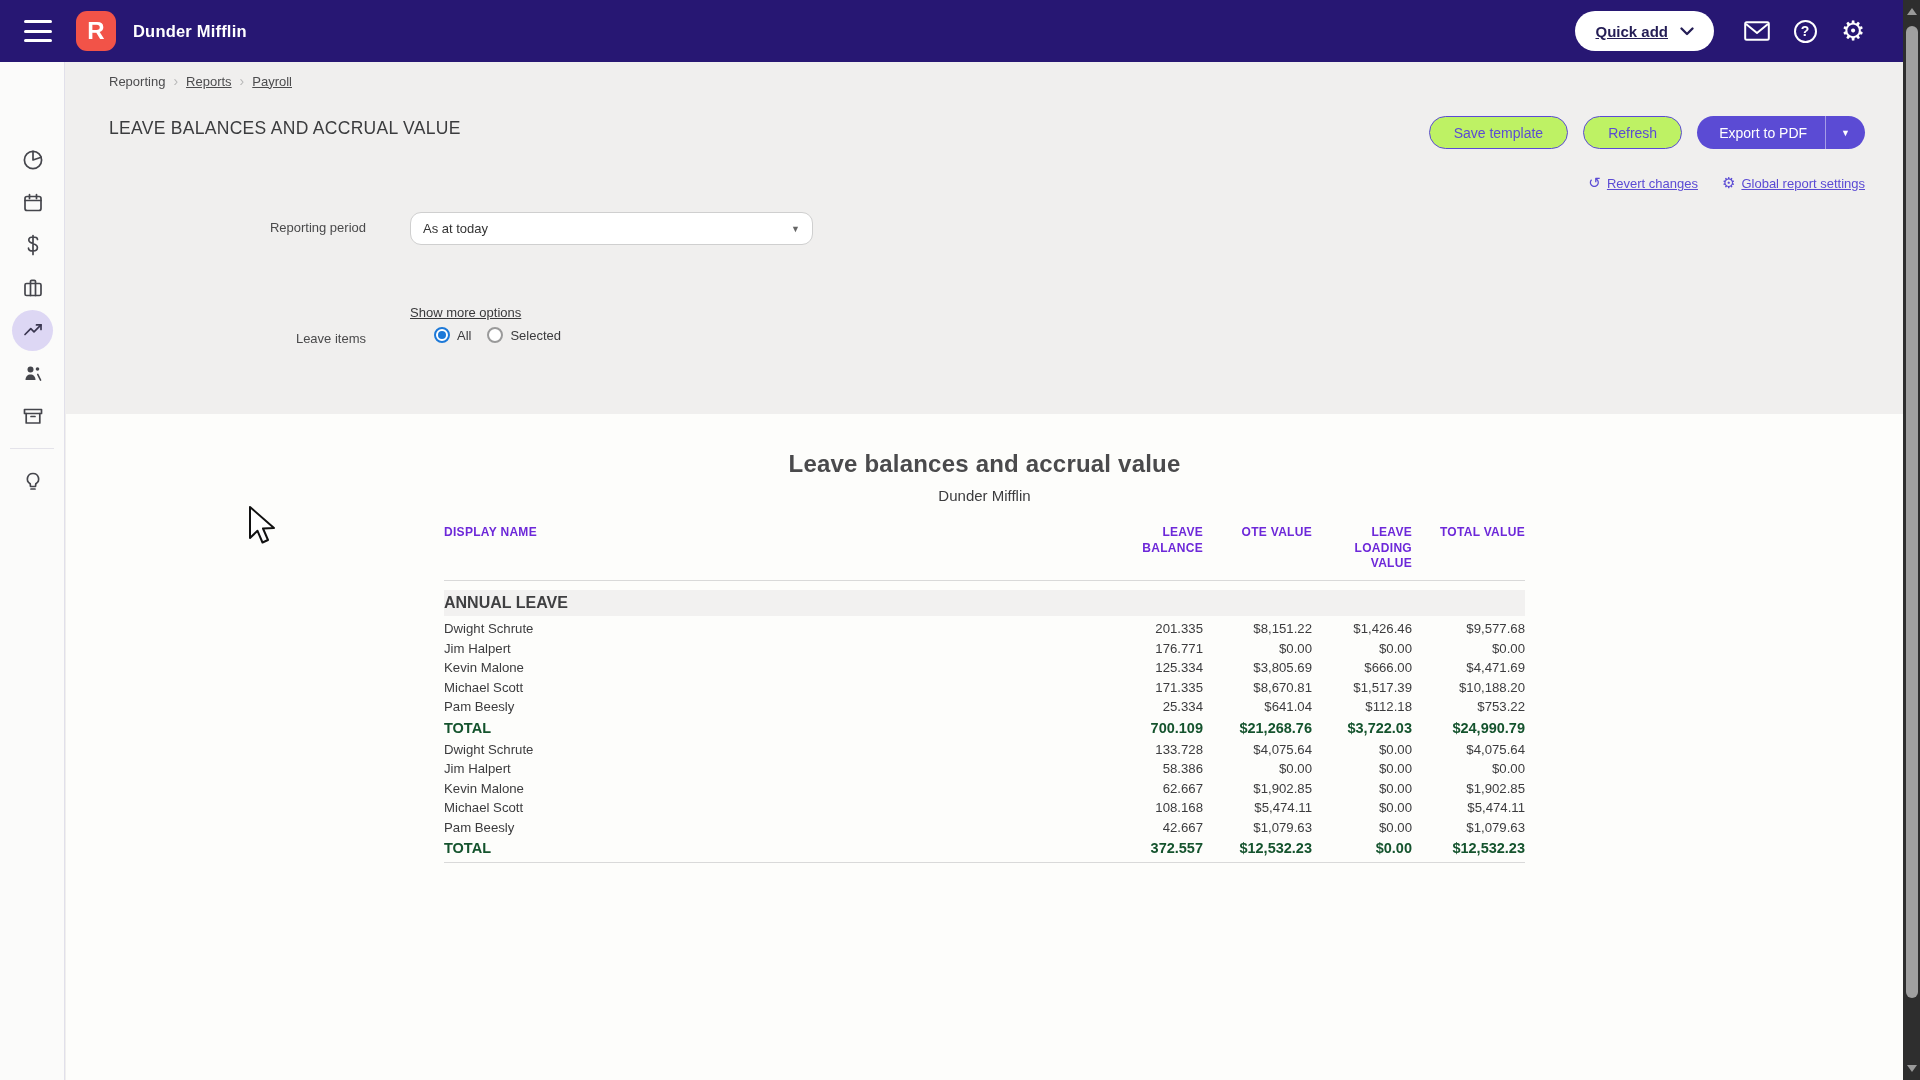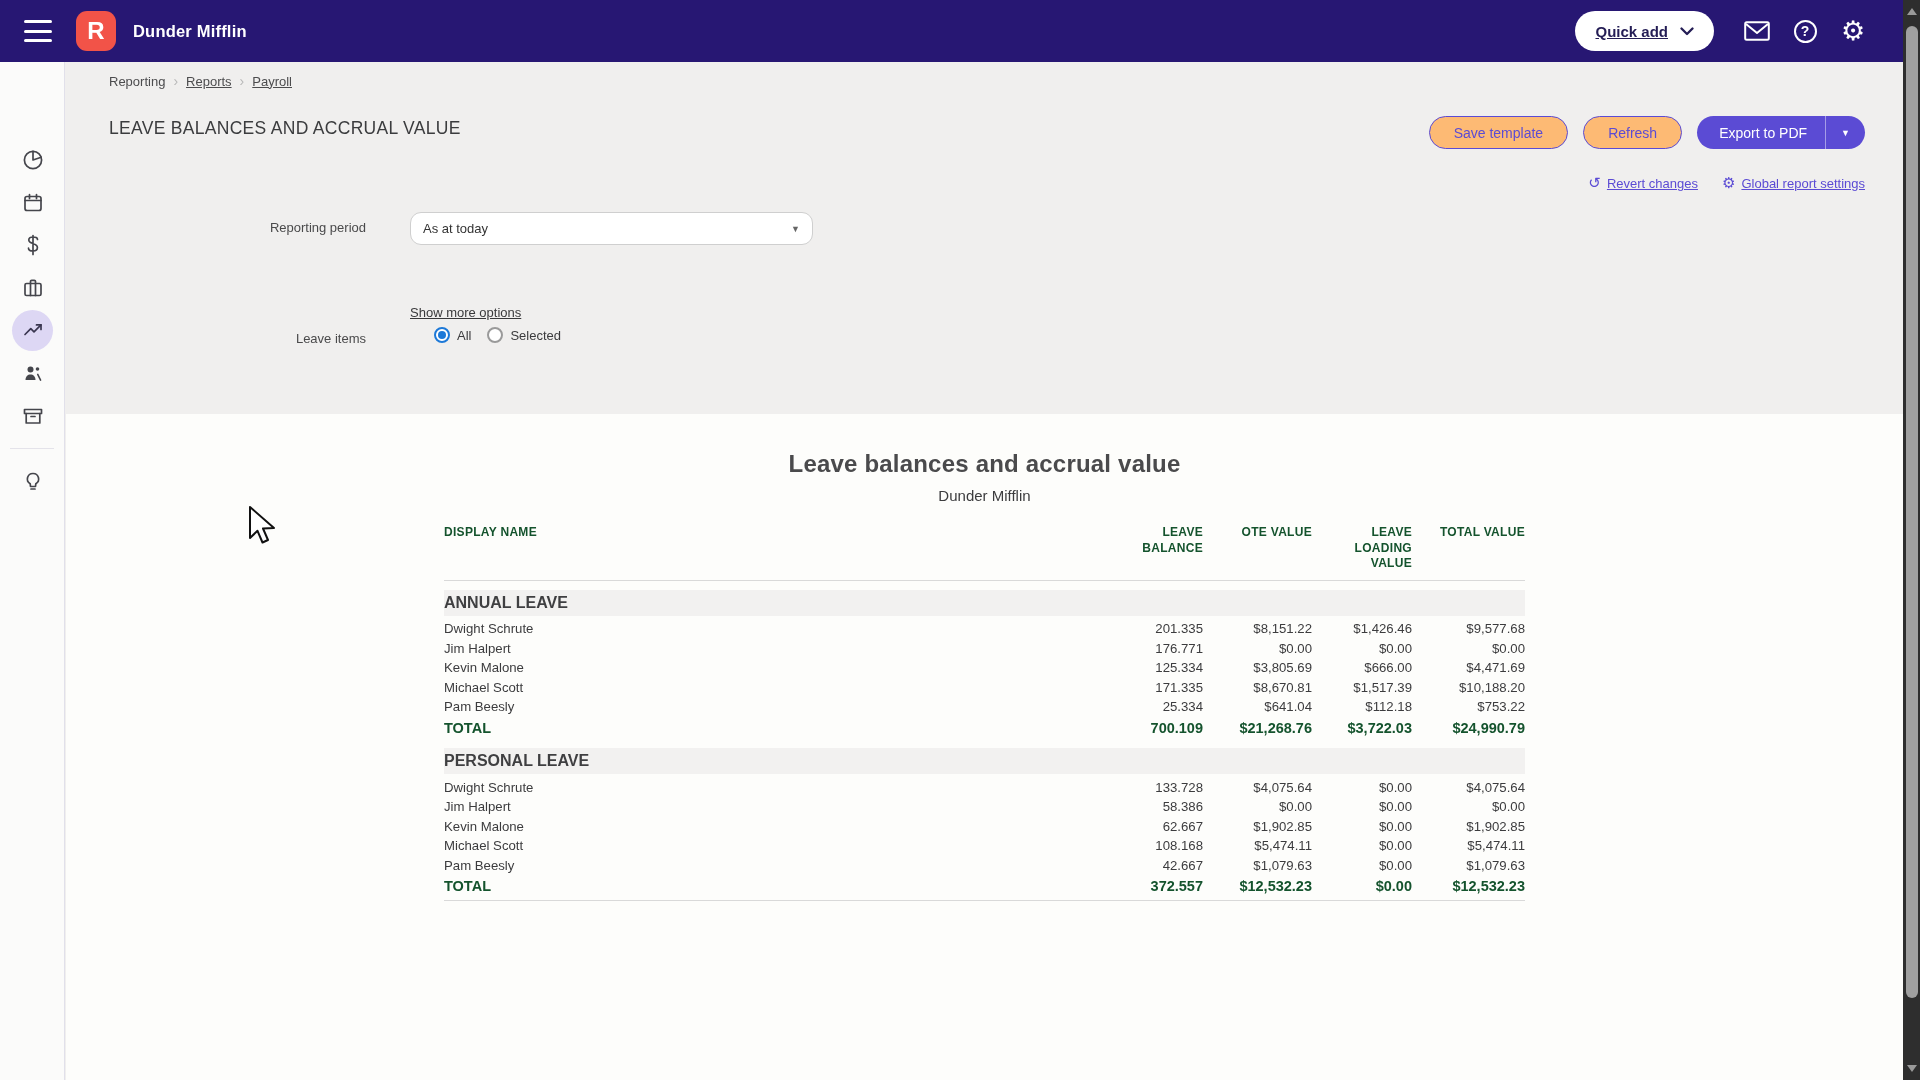--- a/index.html
+++ b/index.html
@@ -46,21 +46,21 @@
 
   .breadcrumb { position:absolute; left:43px; top:11px; font-size:13px; color:#4c4c4e;
                 display:flex; gap:8px; align-items:center; }
   .breadcrumb .sep { color:#b8b8b8; font-size:14px; }
   .breadcrumb a { color:#4c4c4e; text-decoration:underline; cursor:pointer; }
   .page-title { position:absolute; left:43px; top:56px; font-size:17.5px; color:#3b3c3e;
                 letter-spacing:.3px; }
 
   .toolbar { position:absolute; right:38px; top:54px; display:flex; gap:15px; }
   .btn { height:33px; border-radius:17px; font-size:14px; font-family:inherit; cursor:pointer; }
-  .btn-outline { background:#fdba74; border:1px solid #5b4bd4; color:#5b4bd4; padding:6px 24px; }
+  .btn-outline { background:#bef264; border:1px solid #5b4bd4; color:#5b4bd4; padding:6px 24px; }
   .btn-primary { background:#5b4bd4; border:none; color:#fff; display:flex; align-items:center;
                  padding:0; overflow:hidden; }
   .btn-primary .lbl { padding:0 18px 0 22px; }
   .btn-primary .divider { width:1px; height:33px; background:rgba(255,255,255,.45); }
   .btn-primary .caret { padding:0 15px; font-size:9px; }
 
   .settings-links { position:absolute; right:38px; top:112px; display:flex; gap:24px;
                     align-items:center; font-size:13px; color:#5b4bd4; }
   .settings-links .link { display:flex; align-items:center; gap:6px; cursor:pointer; }
   .settings-links .link u { text-decoration:underline; }
@@ -85,21 +85,21 @@
 
   
   .report-panel { position:absolute; left:0; top:352px; width:100%; height:666px; background:#fdfdfb; }
   .report-inner { position:relative; margin:0 auto; width:1081px; padding-top:36px;
                   color:#3c3c3e; }
   .r-title { text-align:center; font-size:24px; font-weight:bold; color:#4a4a4c; letter-spacing:.2px; }
   .r-company { text-align:center; font-size:15px; margin-top:9px; color:#3c3c3e; }
   .r-date { text-align:center; font-size:15px; margin-top:5px; color:#3c3c3e; }
 
   .t-head { display:flex; margin-top:21px; border-bottom:1px solid #d9d9d9; padding-bottom:8px;
-            min-height:50px; font-size:12px; font-weight:bold; color:#14532d; letter-spacing:.3px; }
+            min-height:50px; font-size:12px; font-weight:bold; color:#6d28d9; letter-spacing:.3px; }
   .t-head span { white-space:pre-line; line-height:1.3; }
   .c0 { width:540px; text-align:left; }
   .c1 { width:219px; text-align:right; }
   .c2 { width:109px; text-align:right; }
   .c3 { width:100px; text-align:right; }
   .c4 { width:113px; text-align:right; }
 
   .t-body { margin-top:9px; border-bottom:1px solid #d9d9d9; padding-bottom:2px; }
   .t-band { height:26px; line-height:26px; background:#f2f1f0; font-size:16px; font-weight:bold;
             color:#3f3f41; margin-bottom:3px; }
@@ -323,21 +323,20 @@
               <span class="c3">$112.18</span>
               <span class="c4">$753.22</span>
             </div>
             <div class="t-row t-total">
               <span class="c0">TOTAL</span>
               <span class="c1">700.109</span>
               <span class="c2">$21,268.76</span>
               <span class="c3">$3,722.03</span>
               <span class="c4">$24,990.79</span>
             </div>
-            <div class="t-band">PERSONAL LEAVE</div>
             <div class="t-row">
               <span class="c0">Dwight Schrute</span>
               <span class="c1">133.728</span>
               <span class="c2">$4,075.64</span>
               <span class="c3">$0.00</span>
               <span class="c4">$4,075.64</span>
             </div>
             <div class="t-row">
               <span class="c0">Jim Halpert</span>
               <span class="c1">58.386</span>

